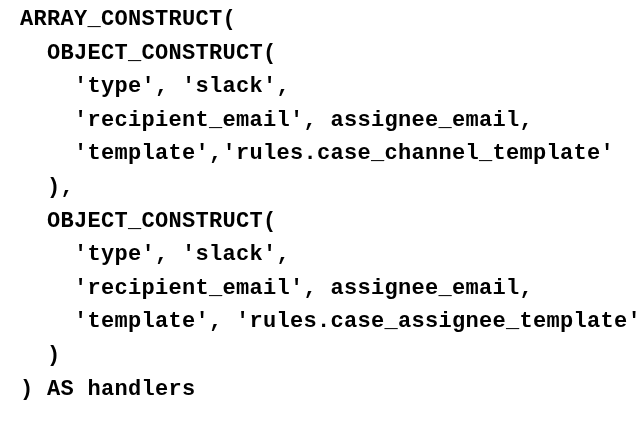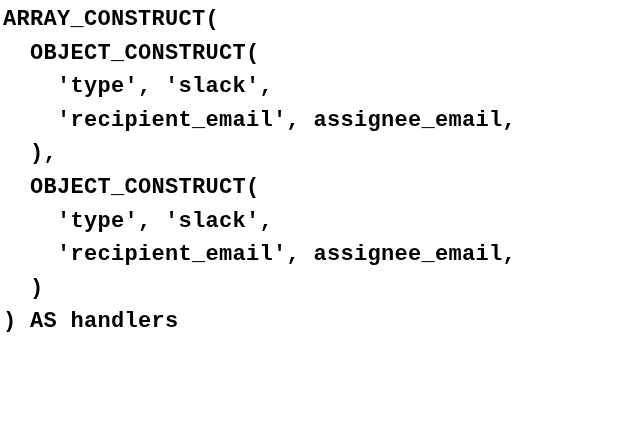--- a/index.html
+++ b/index.html
@@ -9,40 +9,42 @@
   }
   body {
     width: 642px;
     height: 442px;
     overflow: hidden;
   }
   .code-block {
     box-sizing: border-box;
     width: 642px;
     height: 442px;
-    padding: 3px 0 0 3px;
+    padding: 3px 0 0 20px;
     font-family: "Liberation Mono", "DejaVu Sans Mono", monospace;
     font-weight: bold;
     font-size: 22px;
     line-height: 33.6px;
     color: #000000;
     background: #ffffff;
   }
   .code-line {
     white-space: pre;       
     letter-spacing: 0.3px;
   }
 </style>
 </head>
 <body>
 
 <div class="code-block" style="background: rgb(255, 255, 255); color: rgb(0, 0, 0);">
     <div class="code-line">ARRAY_CONSTRUCT(</div>
     <div class="code-line">  OBJECT_CONSTRUCT(</div>
     <div class="code-line">    'type', 'slack',</div>
     <div class="code-line">    'recipient_email', assignee_email,</div>
+    <div class="code-line">    'template','rules.case_channel_template'</div>
     <div class="code-line">  ),</div>
     <div class="code-line">  OBJECT_CONSTRUCT(</div>
     <div class="code-line">    'type', 'slack',</div>
     <div class="code-line">    'recipient_email', assignee_email,</div>
+    <div class="code-line">    'template', 'rules.case_assignee_template'</div>
     <div class="code-line">  )</div>
     <div class="code-line">) AS handlers</div>
   </div>
 
 </body></html>

